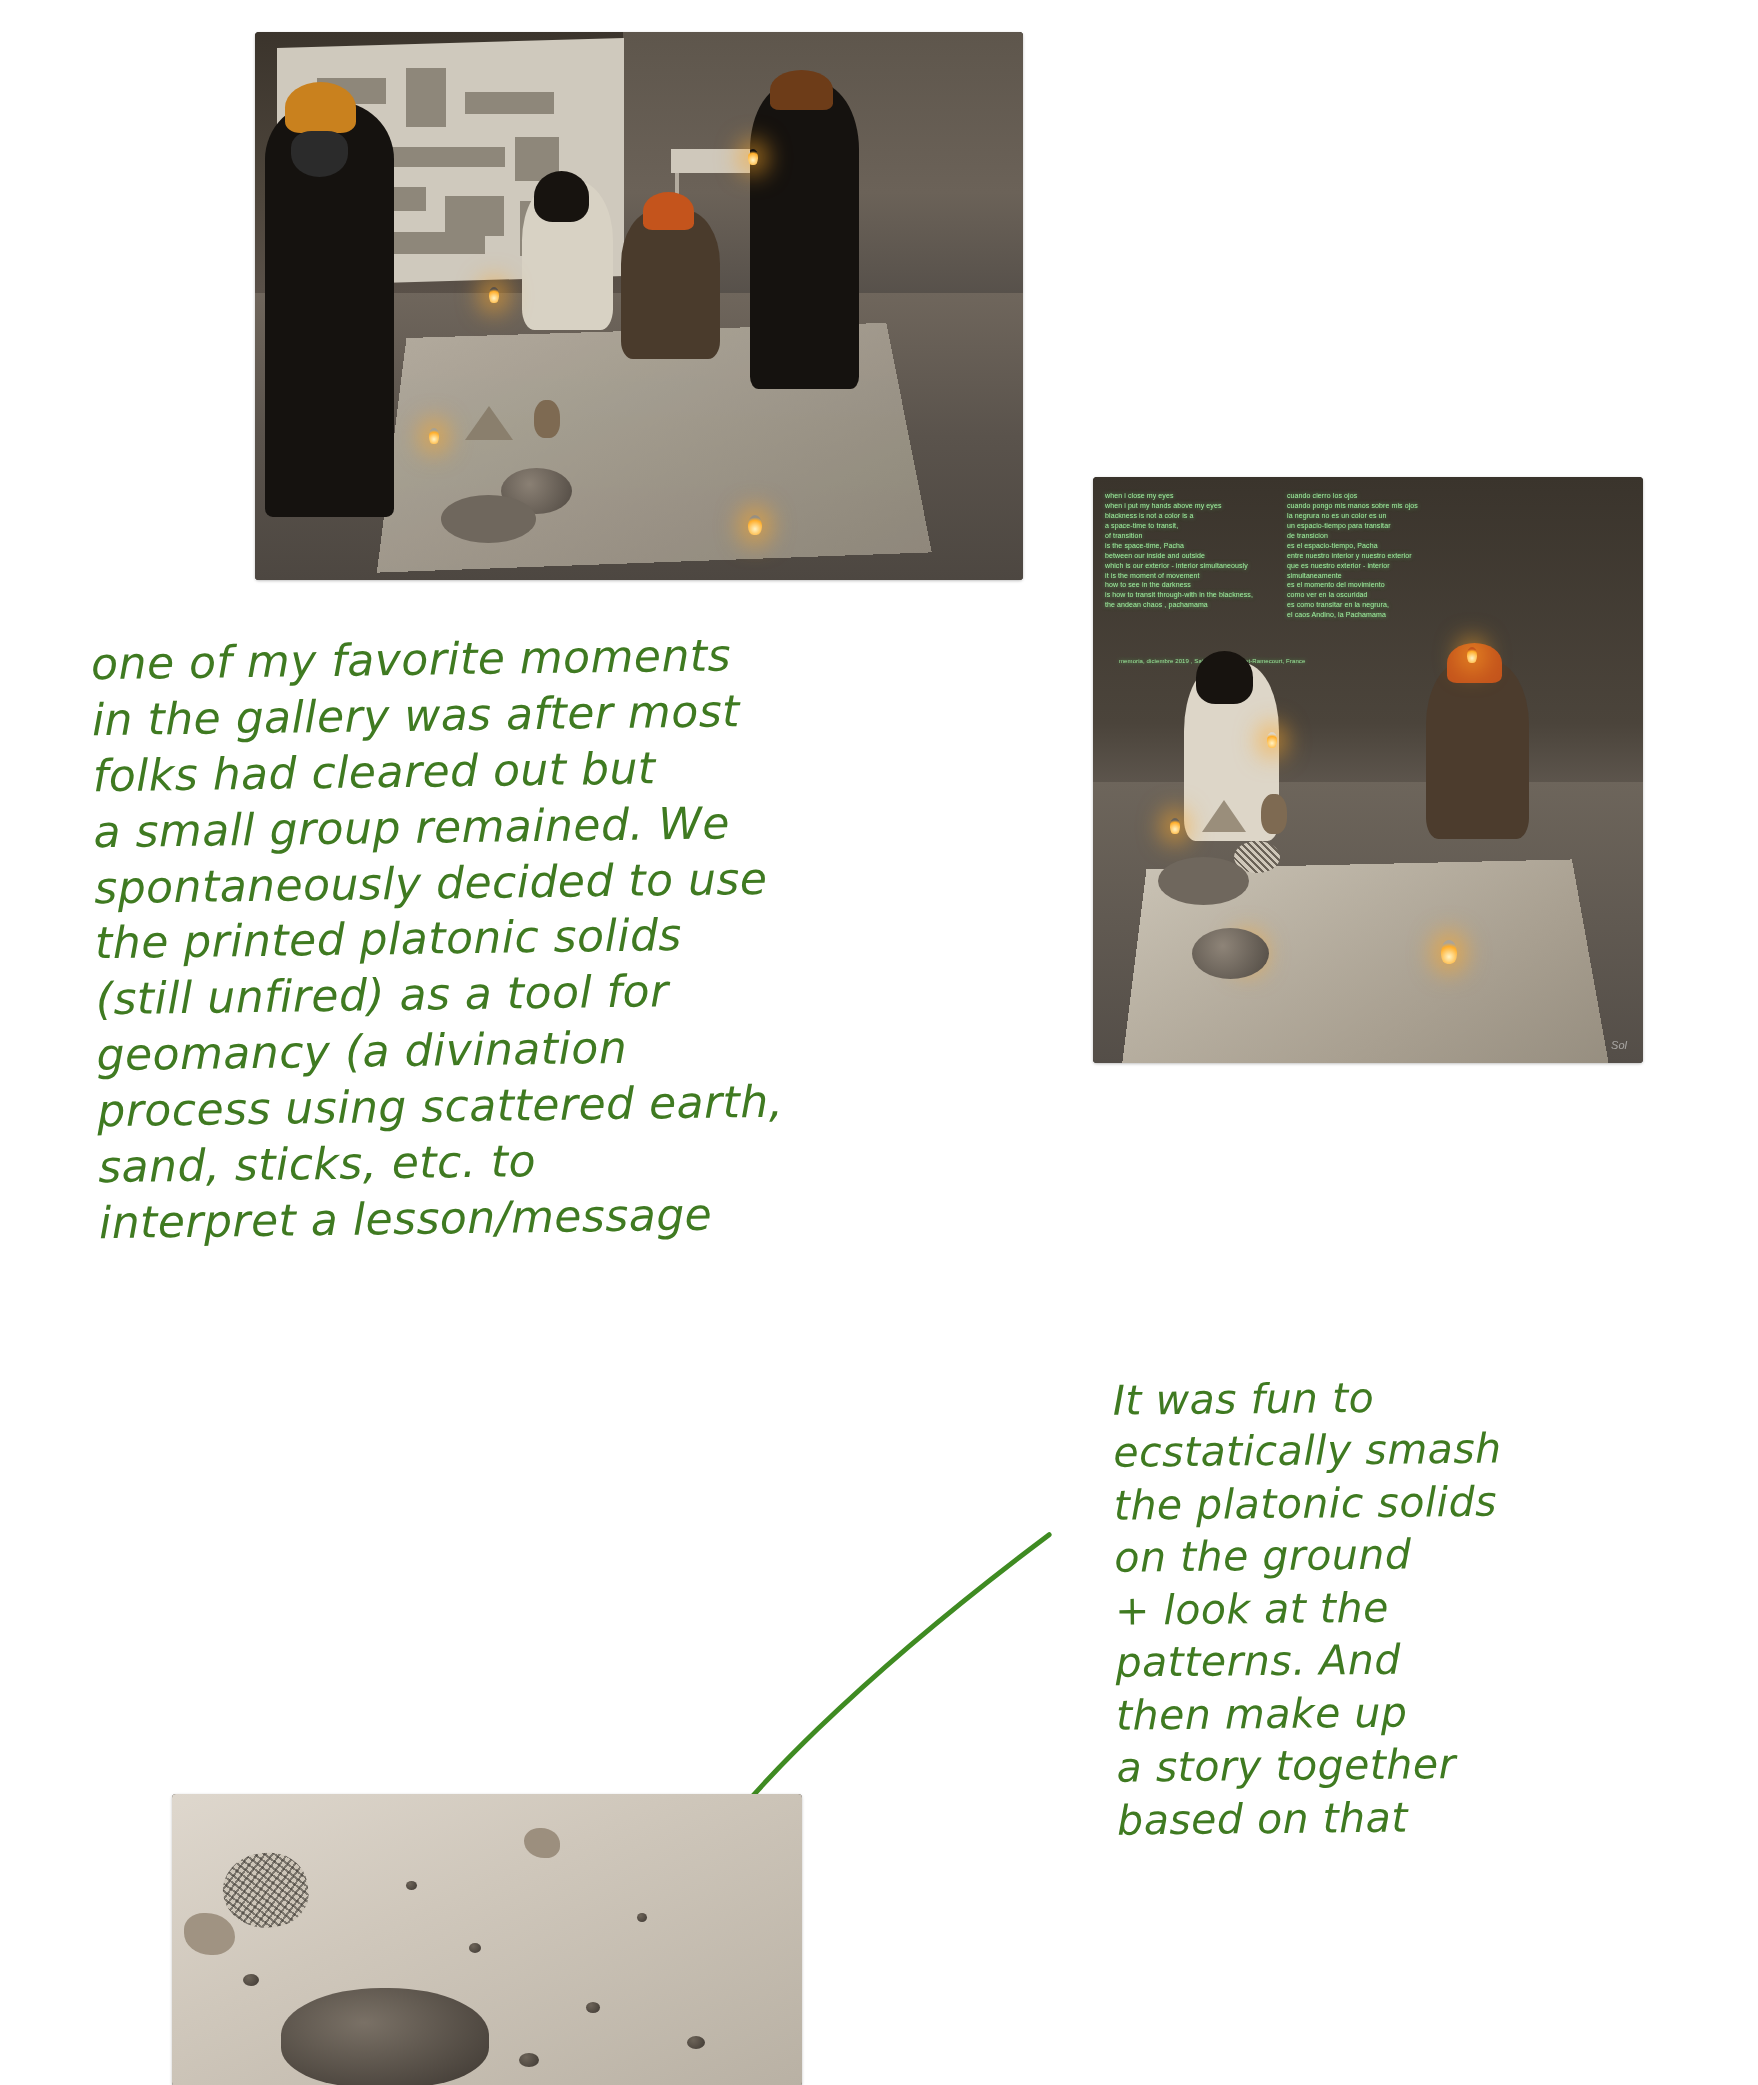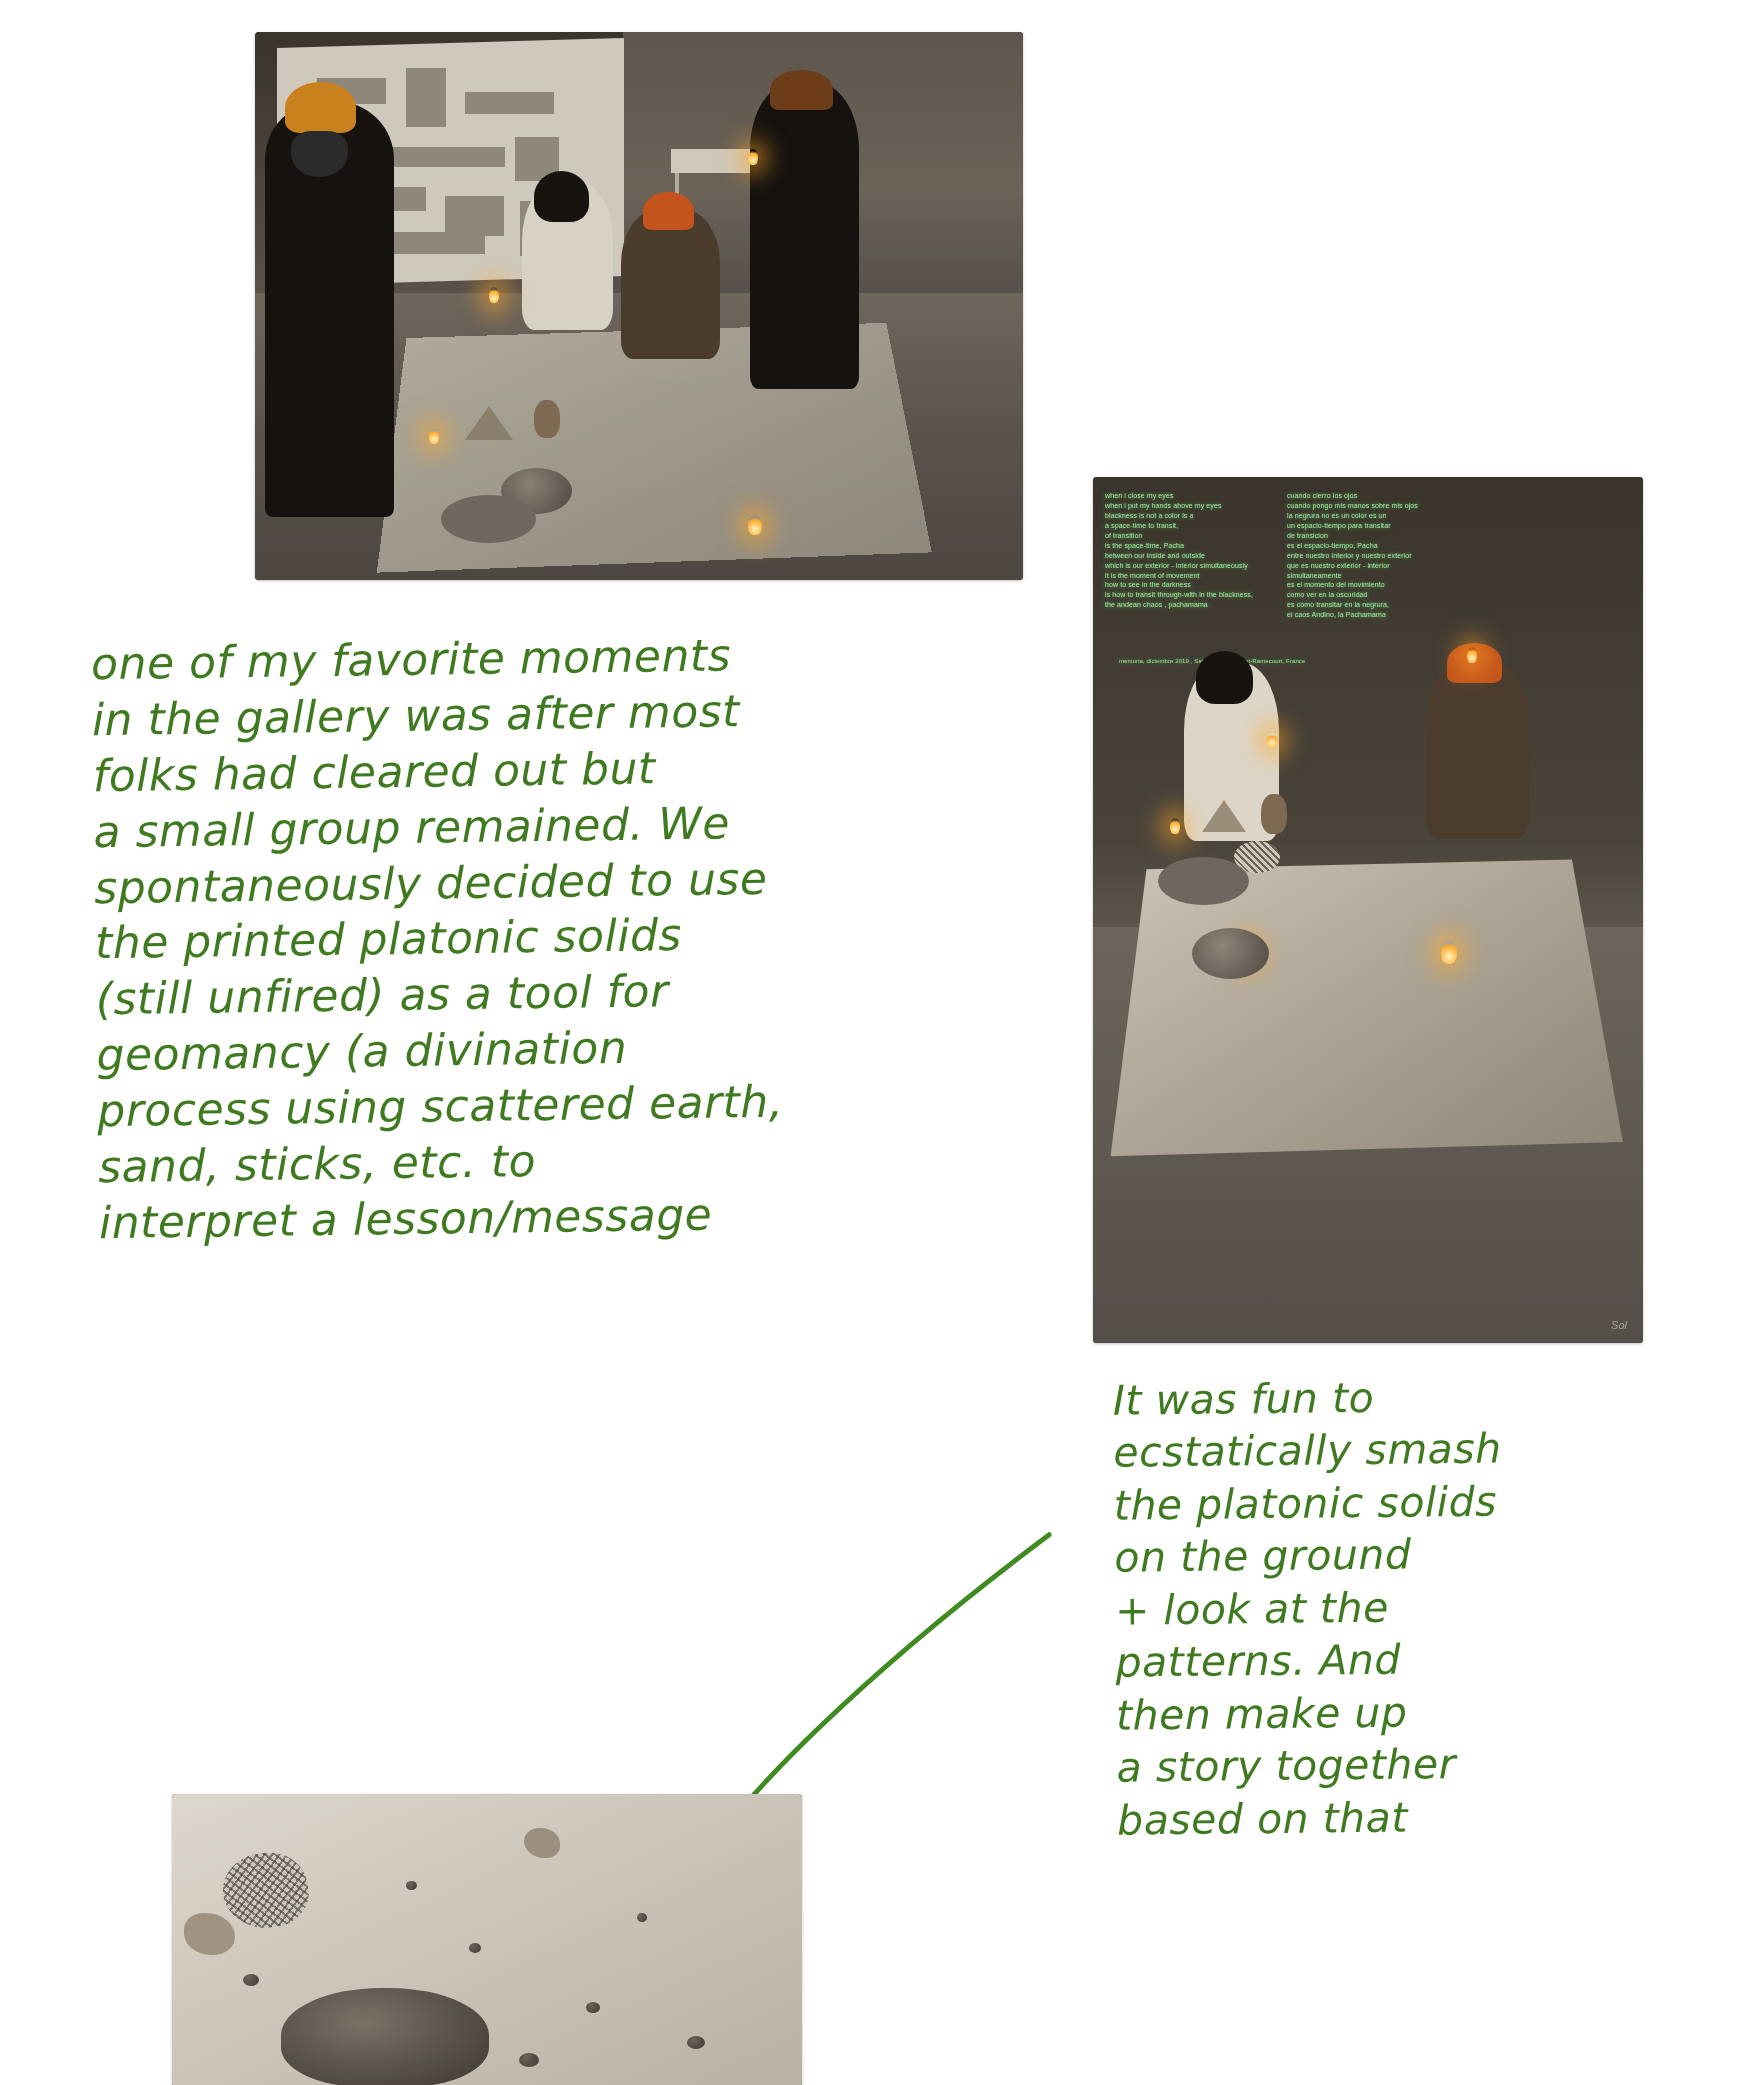--- a/index.html
+++ b/index.html
@@ -106,21 +106,21 @@
     border-radius: 50% 50% 40% 40%;
     background: radial-gradient(circle at 50% 70%, #fff3c4, #ffae2b 55%, rgba(255,120,0,0) 75%);
     box-shadow: 0 0 22px 10px rgba(255,170,40,0.55);
   }
 
   
   #photo-projection-text {
     left: 1093px;
     top: 477px;
     width: 550px;
-    height: 866px;
+    height: 586px;
   }
   .p2-wall {
     position: absolute; inset: 0;
     background: linear-gradient(to bottom, #3a342c 0%, #4b443b 42%, #6a625a 60%, #55504a 100%);
   }
   .p2-floor {
     position: absolute; left:0; bottom:0; width:100%; height:48%;
     background: linear-gradient(to bottom, #6d655b, #544e48);
   }
   .p2-proj {

